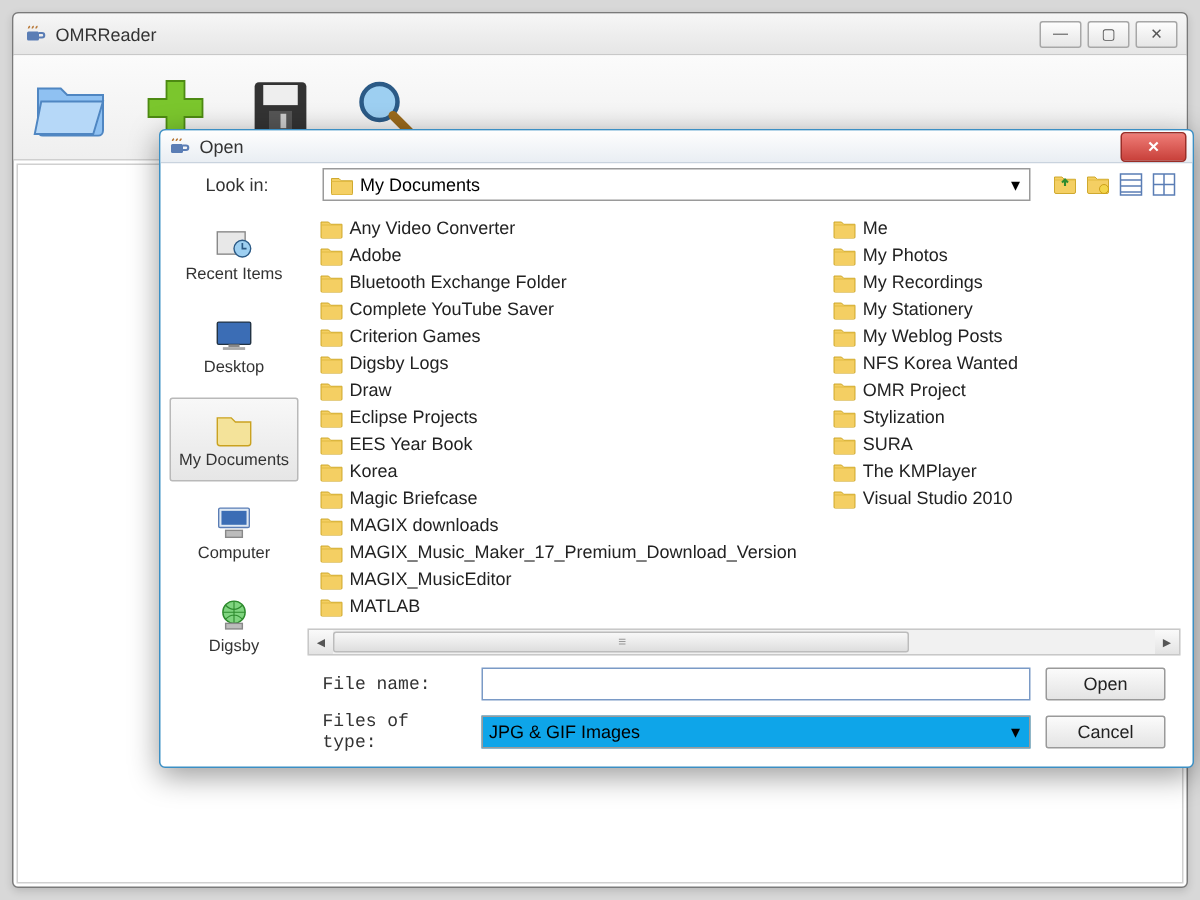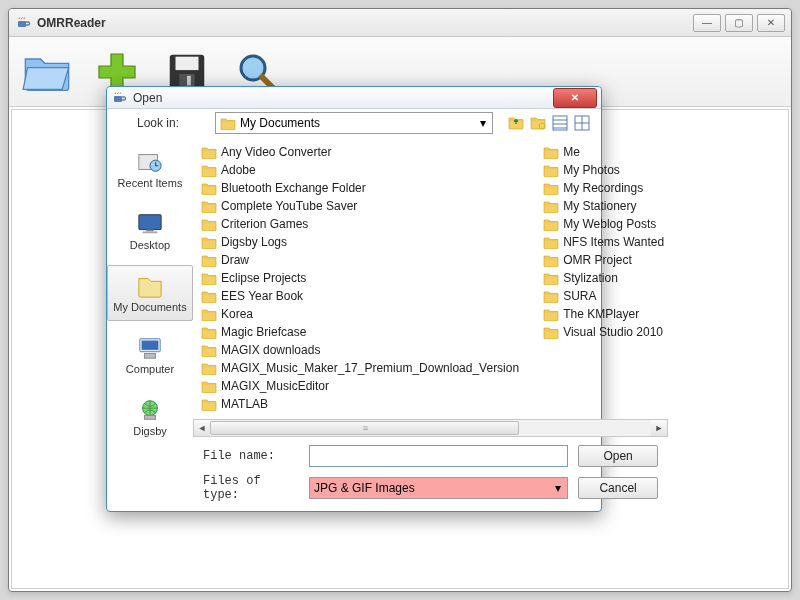--- a/index.html
+++ b/index.html
@@ -1,29 +1,29 @@
 <!DOCTYPE html>
 <html><head>
 <meta charset="utf-8">
 <style>
 * { box-sizing: border-box; margin: 0; padding: 0; }
 body { font-family: "Segoe UI", Tahoma, sans-serif; font-size: 12px; background: #d8d8d8; width: 800px; height: 600px; overflow: hidden; position: relative; }
 
 .main-window { position: absolute; left: 8px; top: 8px; width: 784px; height: 584px; background: #fff; border: 1px solid #7a7a7a; border-radius: 4px; box-shadow: 0 2px 6px rgba(0,0,0,0.15); }
 .titlebar { height: 28px; background: linear-gradient(#f6f6f6,#e6e6e6); border-bottom: 1px solid #c8c8c8; display: flex; align-items: center; padding: 0 6px; border-radius: 4px 4px 0 0; }
 .titlebar .coffee { width: 16px; height: 16px; margin-right: 6px; }
-.titlebar .title { flex: 1; color: #333; font-weight: bold; }
+.titlebar .title { flex: 1; color: #333; }
 .winbtns { display: flex; gap: 4px; }
 .winbtns .wb { width: 28px; height: 18px; border: 1px solid #a7a7a7; border-radius: 2px; background: linear-gradient(#fdfdfd,#e6e6e6); display: flex; align-items: center; justify-content: center; font-family: Arial; font-size: 10px; color: #555; }
 
 .toolbar { height: 70px; border-bottom: 1px solid #cfcfcf; display: flex; align-items: center; padding: 4px 8px; gap: 10px; background: linear-gradient(#fbfbfb,#efefef); }
 .tool { width: 60px; height: 60px; display: flex; align-items: center; justify-content: center; }
 .main-body { position: absolute; top: 100px; left: 2px; right: 2px; bottom: 2px; background: #fff; border: 1px solid #d0d0d0; }
 
-.dialog { position: absolute; left: 106px; top: 86px; width: 496px; height: 426px; background: #fff; border: 1px solid #3b8fc4; border-radius: 4px; box-shadow: 0 5px 20px rgba(0,0,0,0.4); display: flex; flex-direction: column; }
+.dialog { position: absolute; left: 106px; top: 86px; width: 690px; height: 426px; background: #fff; border: 1px solid #3b8fc4; border-radius: 4px; box-shadow: 0 5px 20px rgba(0,0,0,0.4); display: flex; flex-direction: column; }
 .dlg-title { height: 28px; background: linear-gradient(#fefefe,#e9eef3); border-bottom: 1px solid #c9d3de; display: flex; align-items: center; padding: 0 4px; border-radius: 4px 4px 0 0; }
 .dlg-title .coffee { width: 16px; height: 16px; margin-right: 6px; }
 .dlg-title .t { flex: 1; color: #333; }
 .close-x { width: 44px; height: 20px; background: linear-gradient(#ef7d77,#c8403a); border: 1px solid #9a2d27; border-radius: 3px; color: #fff; display: flex; align-items: center; justify-content: center; font-weight: bold; font-size: 10px; }
 
 .lookin-row { height: 36px; display: flex; align-items: center; padding: 0 10px; gap: 8px; }
 .lookin-row .lbl { width: 90px; text-align: center; padding-right: 8px; color: #333; }
 .lookin-select { flex: 1; height: 22px; border: 1px solid #9a9a9a; background: #fff; display: flex; align-items: center; padding: 0 4px; position: relative; }
 .lookin-select .fico { width: 16px; height: 14px; margin-right: 4px; }
 .lookin-select .drop { position: absolute; right: 0; top: 0; width: 18px; height: 100%; display: flex; align-items: center; justify-content: center; }
@@ -46,21 +46,21 @@
 
 .hscroll { height: 18px; border: 1px solid #c8c8c8; background: #f1f1f1; display: flex; align-items: center; margin-top: 2px; }
 .hscroll .arr { width: 16px; height: 100%; background: linear-gradient(#fafafa,#e3e3e3); border: 0; display: flex; align-items: center; justify-content: center; color: #555; font-size: 9px; }
 .hscroll .track { flex: 1; position: relative; height: 100%; }
 .hscroll .thumb { position: absolute; left: 0; top: 1px; bottom: 1px; width: 70%; background: linear-gradient(#f8f8f8,#dedede); border: 1px solid #bcbcbc; border-radius: 2px; }
 .hscroll .thumb::after { content: "≡"; position: absolute; left: 50%; top: 50%; transform: translate(-50%,-55%); color: #999; font-size: 9px; letter-spacing: -2px; }
 
 .bottom-rows { padding: 6px 10px 10px 10px; display: grid; grid-template-columns: 96px 1fr 80px; grid-template-rows: 26px 26px; gap: 6px 10px; align-items: center; }
 .bottom-rows .blbl { text-align: left; color: #333; font-family: Liberation Mono, monospace; }
 .tinput { height: 22px; border: 1px solid #7a9ac6; background: #fff; padding: 0 4px; outline: none; width: 100%; }
-.btype { height: 22px; border: 1px solid #9a9a9a; background: #fca5a5; display: flex; align-items: center; padding: 0 4px; position: relative; }
+.btype { height: 22px; border: 1px solid #9a9a9a; background: #0ea5e9; display: flex; align-items: center; padding: 0 4px; position: relative; }
 .btype .drop { position: absolute; right: 0; top: 0; width: 18px; height: 100%; display: flex; align-items: center; justify-content: center; }
 .btn { height: 22px; border: 1px solid #9a9a9a; background: linear-gradient(#fbfbfb,#e4e4e4); border-radius: 2px; display: flex; align-items: center; justify-content: center; color: #222; }
 
 .folder-svg { fill: #f4cf63; stroke: #caa220; stroke-width: 0.6; }
 </style>
 </head>
 <body>
 
 <svg width="0" height="0" style="position:absolute">
   <defs>
@@ -330,21 +330,21 @@
             <div class="fi">
               <svg class="fico" viewBox="0 0 16 14">
                 <use href="#folder-ico"></use>
               </svg>
               <span class="fn">My Weblog Posts</span>
             </div>
             <div class="fi">
               <svg class="fico" viewBox="0 0 16 14">
                 <use href="#folder-ico"></use>
               </svg>
-              <span class="fn">NFS Items Wanted</span>
+              <span class="fn">NFS Korea Wanted</span>
             </div>
             <div class="fi">
               <svg class="fico" viewBox="0 0 16 14">
                 <use href="#folder-ico"></use>
               </svg>
               <span class="fn">OMR Project</span>
             </div>
             <div class="fi">
               <svg class="fico" viewBox="0 0 16 14">
                 <use href="#folder-ico"></use>

